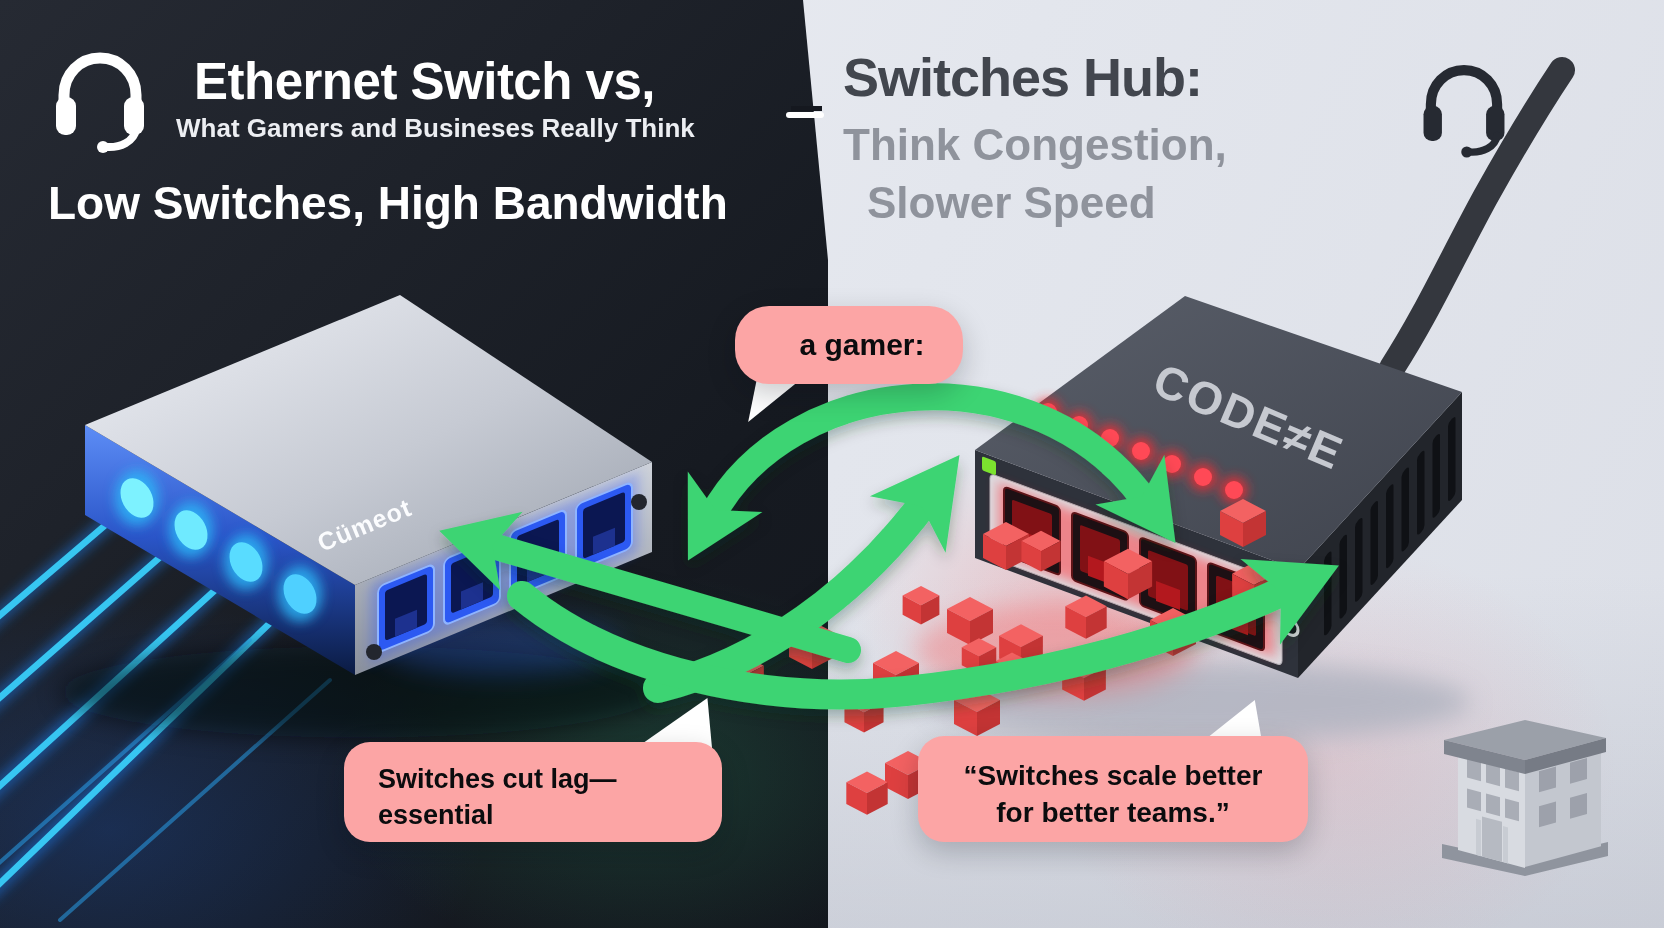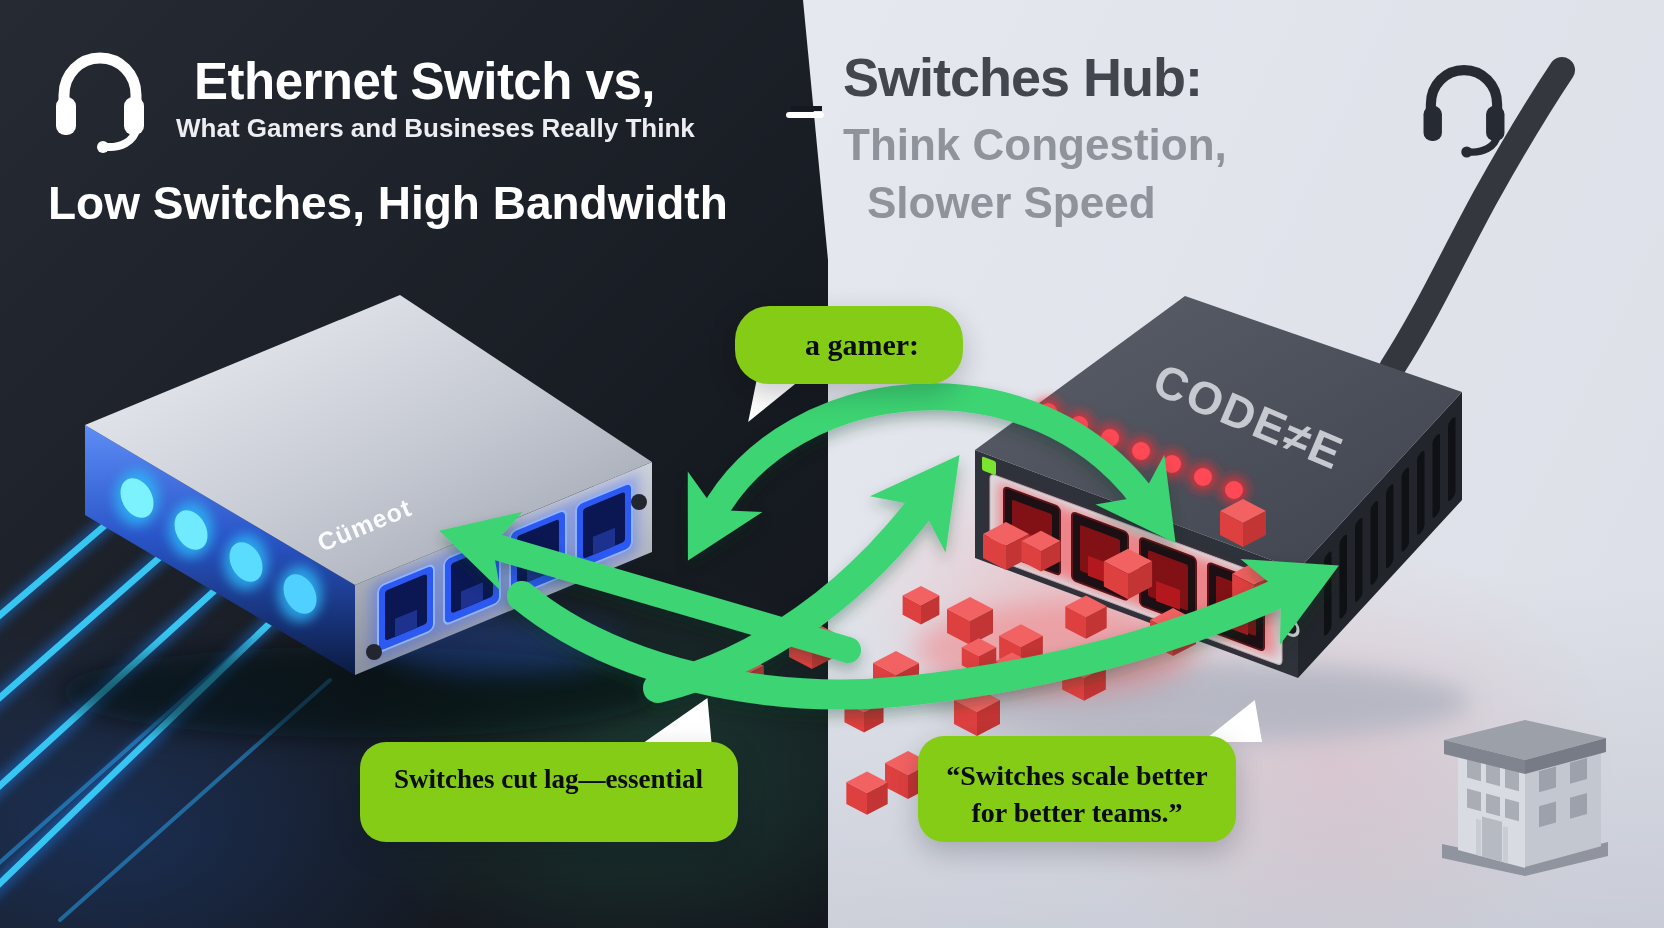--- a/index.html
+++ b/index.html
@@ -20,32 +20,32 @@
   .abs{position:absolute;}
   .txt{white-space:nowrap;font-weight:bold;}
   .title-l{left:174px;top:52px;font-size:51px;letter-spacing:-0.5px;color:#ffffff;margin-left:20px;}
   .sub-l{left:176px;top:113px;font-size:26px;color:#eceef2;text-align:center;}
   .tag-l{left:48px;top:176px;font-size:46px;color:#ffffff;}
   .title-r{left:843px;top:46px;font-size:54px;letter-spacing:-1px;color:#42464e;}
   .sub-r1{left:843px;top:120px;font-size:44px;color:#8f939c;}
   .sub-r2{left:867px;top:178px;font-size:44px;color:#8f939c;}
   .dash-dark{left:791px;top:106px;width:31px;height:5px;background:#15181f;}
   .dash-white{left:786px;top:112px;width:38px;height:6px;background:#ffffff;border-radius:3px;}
-  .bubble{background:#84cc16;border-radius:26px;box-shadow:0 10px 28px rgba(10,14,22,.22);
-    color:#0b0c0e;font-weight:bold;font-family:Liberation Serif, serif;}
+  .bubble{background:#fca5a5;border-radius:26px;box-shadow:0 10px 28px rgba(10,14,22,.22);
+    color:#0b0c0e;font-weight:bold;}
   .tail{background:#fff;}
   .b-gamer{left:735px;top:306px;width:202px;height:78px;border-radius:34px;
     display:flex;align-items:center;justify-content:center;padding-left:26px;font-size:30px;}
   .t-gamer{left:747px;top:376px;width:58px;height:46px;
     clip-path:polygon(2% 100%,18% 0,100% 0);}
-  .b-left{left:360px;top:742px;width:378px;height:100px;padding:19px 0 0 34px;
+  .b-left{left:344px;top:742px;width:378px;height:100px;padding:19px 0 0 34px;
     box-sizing:border-box;font-size:27px;line-height:36px;}
   .t-left{left:636px;top:698px;width:76px;height:50px;
     clip-path:polygon(0 100%,100% 100%,94% 0);}
-  .b-right{left:918px;top:736px;width:318px;height:106px;padding-top:21px;
+  .b-right{left:918px;top:736px;width:390px;height:106px;padding-top:21px;
     box-sizing:border-box;font-size:28px;line-height:37px;text-align:center;}
   .t-right{left:1202px;top:700px;width:60px;height:42px;
     clip-path:polygon(0 100%,100% 100%,88% 0);}
   .hs{position:absolute;}
   svg text{font-family:"Liberation Sans",sans-serif;}
 </style>
 </head>
 <body>
 
 <div class="canvas">

